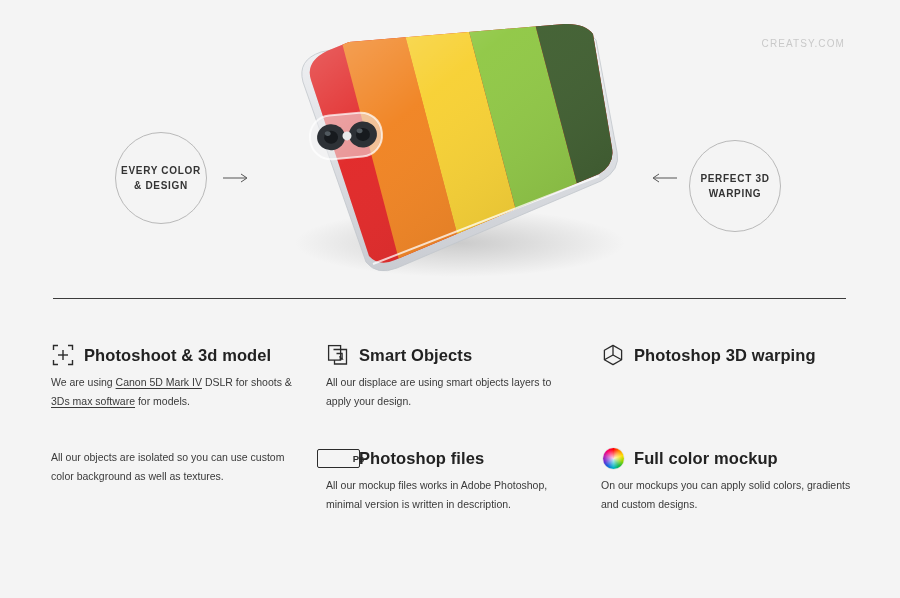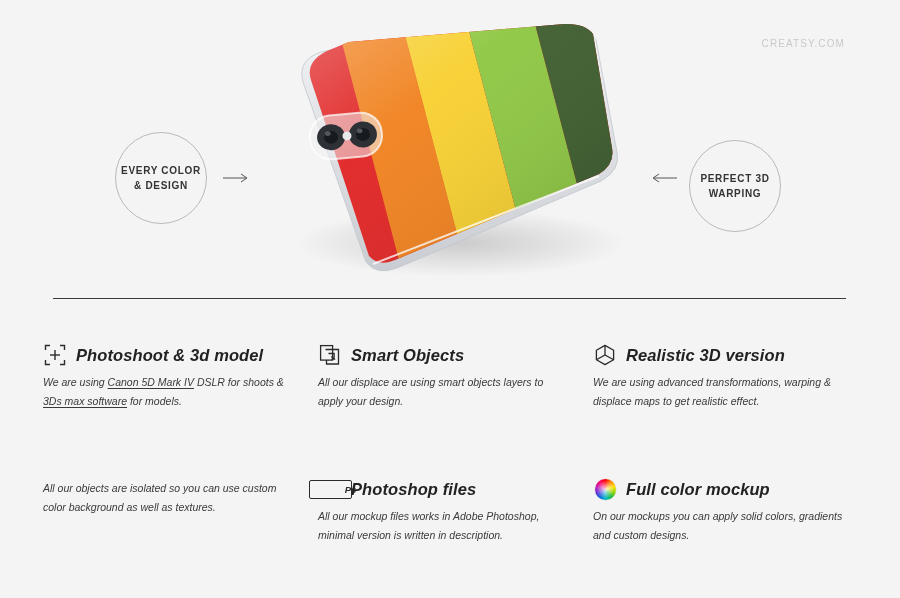--- a/index.html
+++ b/index.html
@@ -91,28 +91,27 @@
     left: 53px;
     top: 298px;
     width: 793px;
     height: 1px;
     background: #3b3b3b;
   }
 
   
   .features {
     position: absolute;
-    left: 43px;
+    left: 51px;
     top: 341px;
     width: 800px;
     display: grid;
     grid-template-columns: 275px 275px 250px;
     grid-template-rows: auto auto;
-    row-gap: 64px;
-    font-style: italic;
+    row-gap: 33px;
   }
   .feature { width: 262px; }
 
   .feature-head {
     display: flex;
     align-items: center;
     gap: 9px;
     height: 28px;
   }
   .feature-icon {
@@ -307,23 +306,22 @@
         <span class="feature-icon">
           <svg width="22" height="22" viewBox="0 0 22 22">
             <g fill="none" stroke="#2b2b2b" stroke-width="1.3" stroke-linejoin="round">
               <polygon points="11,1.4 19.6,6.2 19.6,15.8 11,20.6 2.4,15.8 2.4,6.2"></polygon>
               <line x1="11" y1="1.4" x2="11" y2="11"></line>
               <line x1="11" y1="11" x2="19.6" y2="15.8"></line>
               <line x1="11" y1="11" x2="2.4" y2="15.8"></line>
             </g>
           </svg>
         </span>
-        <span class="feature-title">Realistic 3D version</span>
-      </div>
-      <div class="feature-body"><span>We are using advanced transformations, warping &amp; displace maps to get realistic effect.</span></div>
+        <span class="feature-title">Photoshop 3D warping</span>
+      </div>
     </div>
 
     <div class="feature">
       <div class="feature-body"><span>All our objects are isolated so you can use custom color background as well as textures.</span></div>
     </div>
 
     <div class="feature">
       <div class="feature-head">
         <span class="feature-icon">
           <span class="ps-badge">Ps</span>

